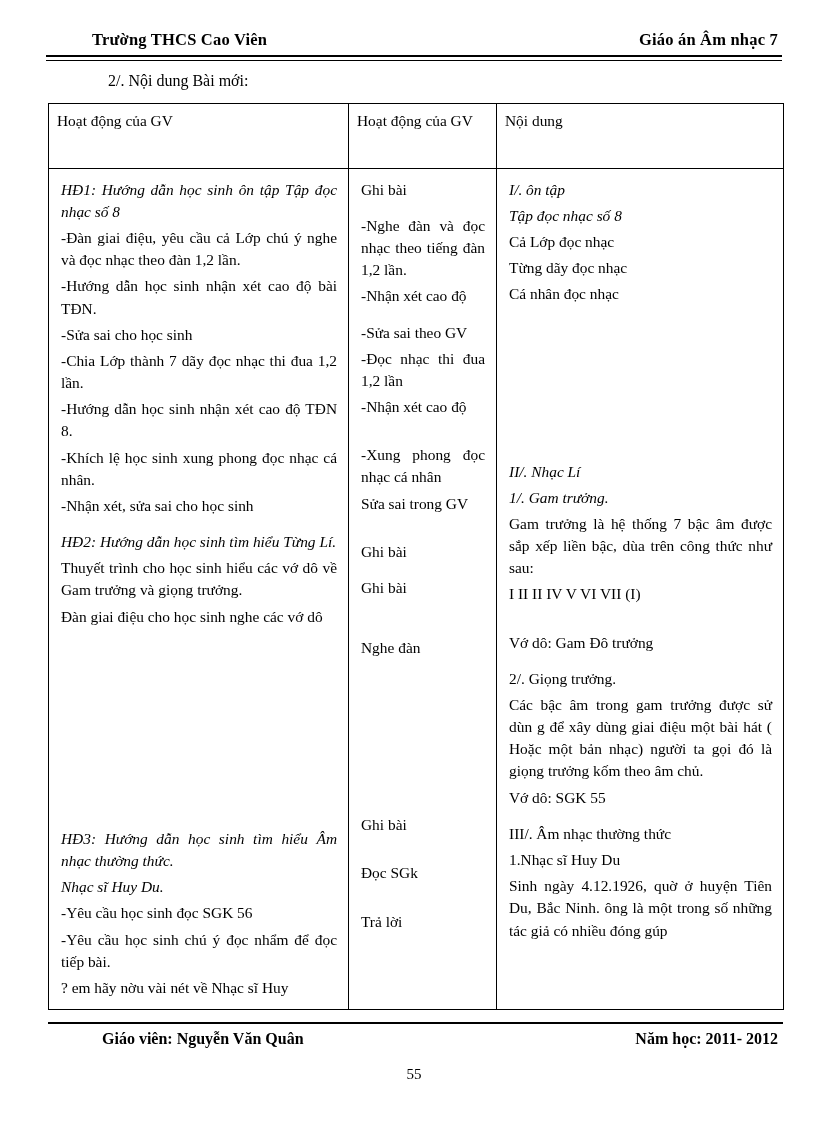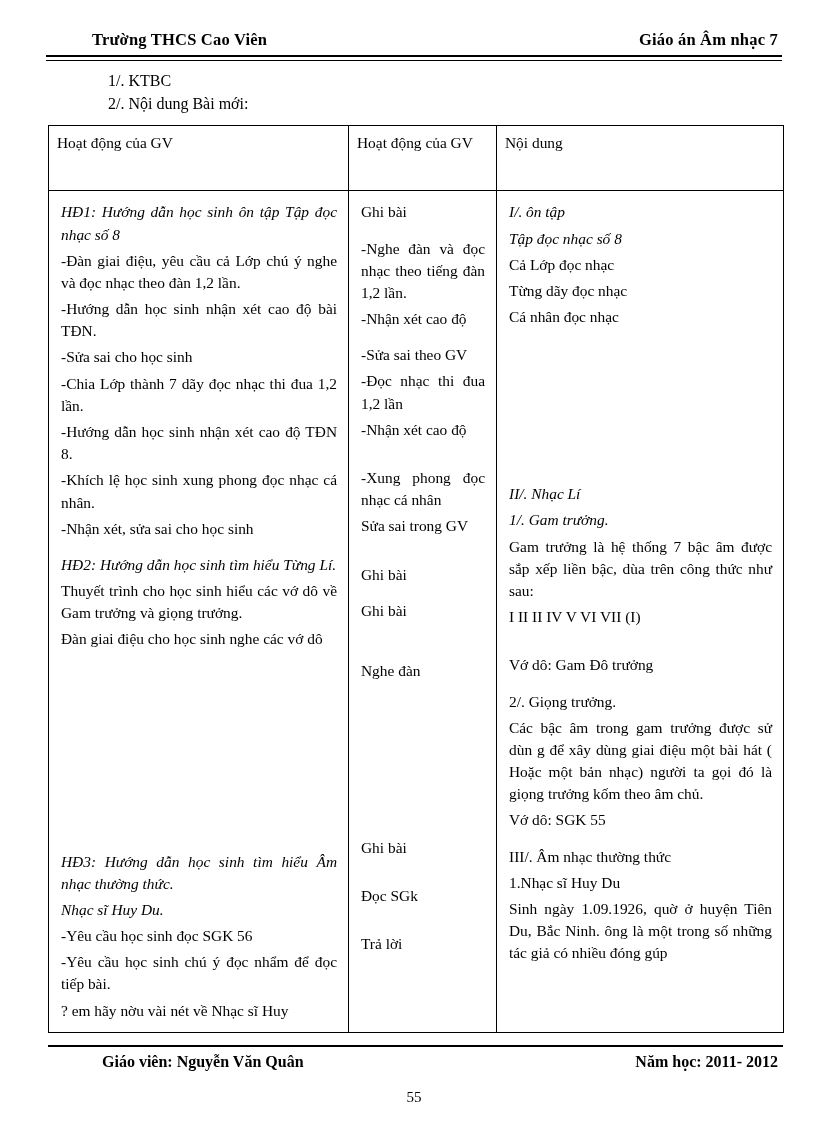--- a/index.html
+++ b/index.html
@@ -119,21 +119,20 @@
 
 <div class="page">
 
   <div class="header">
     <span class="school">Trường  THCS Cao Viên</span>
     <span class="subject">Giáo án Âm nhạc 7</span>
   </div>
   <hr class="header-rule">
 
   <div class="intro">
-    <div>1/. KTBC</div>
     <div>2/. Nội dung Bài mới:</div>
   </div>
 
   <table class="lesson">
     <colgroup>
       <col class="c1">
         <col class="c2">
         <col class="c3">
     </colgroup>
     <tbody>
@@ -194,21 +193,21 @@
             <p class="ital sp6">II/. Nhạc Lí</p>
             <p class="ital">1/. Gam trưởng.</p>
             <p class="just">Gam trưởng là hệ thống 7 bậc âm được sắp xếp liền bậc, dùa trên công thức như sau:</p>
             <p>I  II   II  IV  V  VI  VII  (I)</p>
             <p class="sp2">Vớ dô: Gam Đô trưởng</p>
             <p class="sp">2/. Giọng trưởng.</p>
             <p class="just">Các  bậc  âm  trong  gam trưởng  được  sử  dùn g  để xây dùng giai điệu một bài hát ( Hoặc một bản nhạc) người ta gọi đó là giọng trưởng kốm theo âm chủ.</p>
             <p>Vớ dô: SGK 55</p>
             <p class="sp">III/. Âm nhạc thường thức</p>
             <p> 1.Nhạc sĩ Huy Du</p>
-            <p class="just">Sinh ngày 1.09.1926, quờ ở huyện Tiên Du, Bắc Ninh. ông là một trong số những tác giả có nhiều đóng gúp</p>
+            <p class="just">Sinh ngày 4.12.1926, quờ ở huyện Tiên Du, Bắc Ninh. ông là một trong số những tác giả có nhiều đóng gúp</p>
           </div>
         </td>
 
       </tr>
     </tbody>
   </table>
 
   <hr class="footer-rule">
   <div class="footer">
     <span>Giáo viên: Nguyễn Văn Quân</span>

